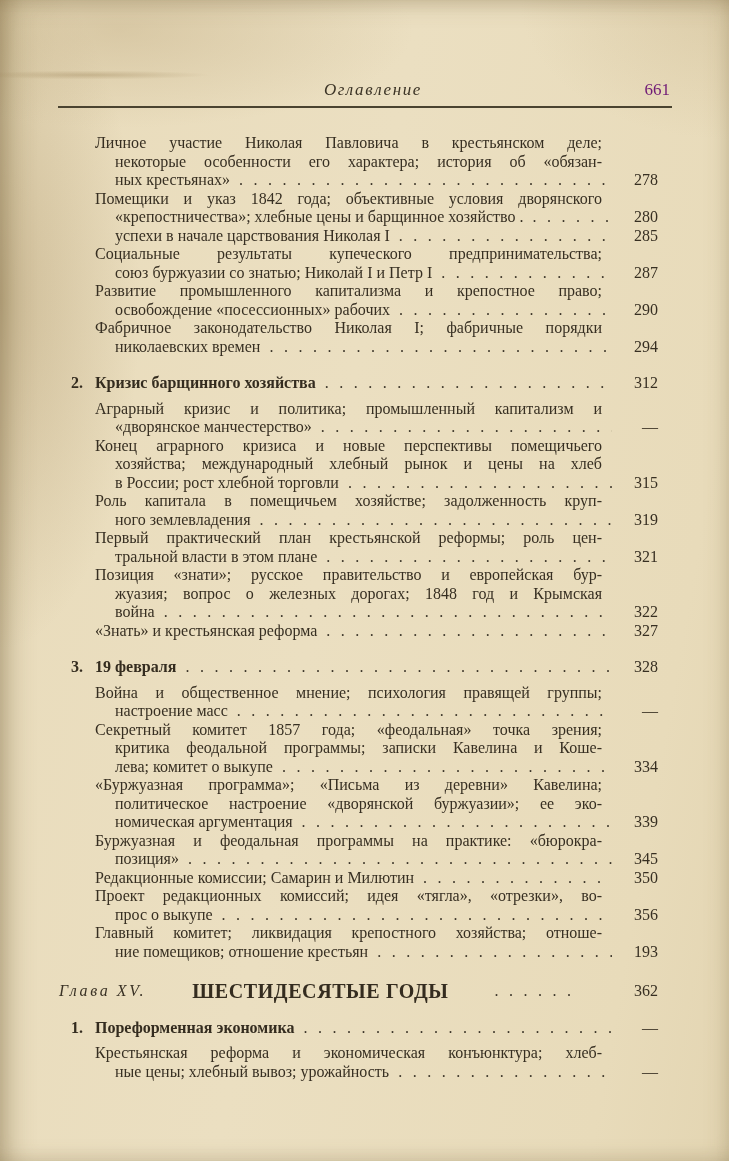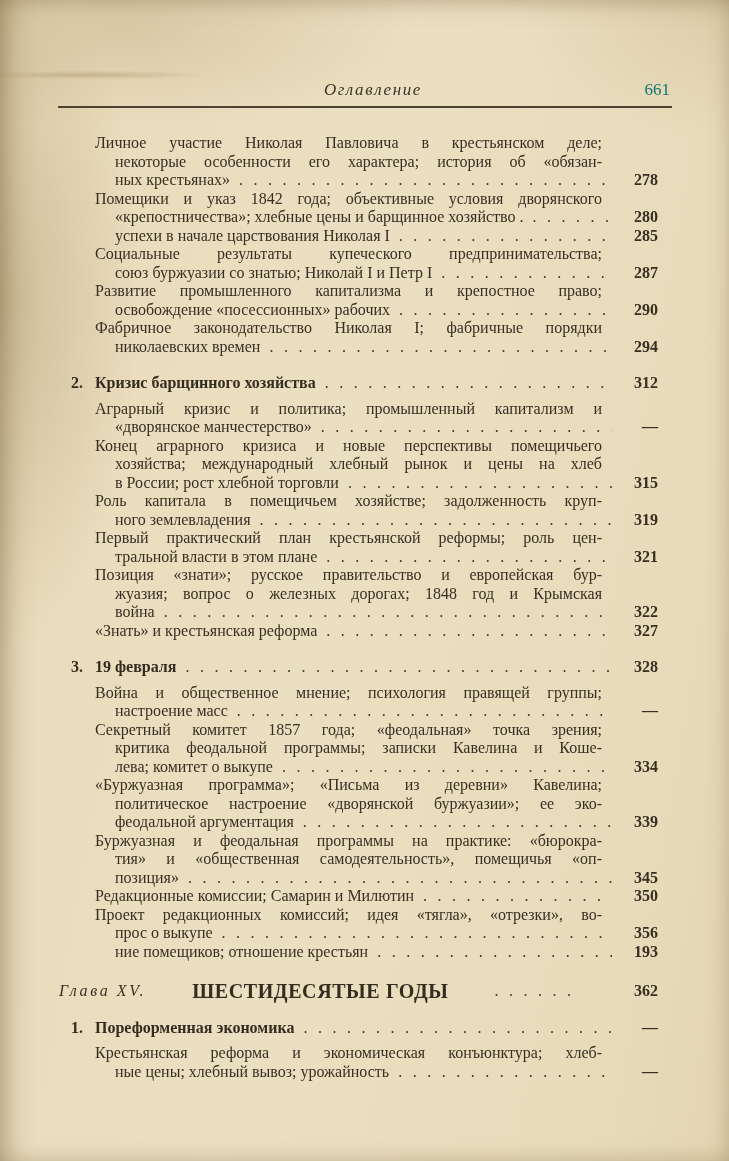--- a/index.html
+++ b/index.html
@@ -25,36 +25,36 @@
     position:absolute; left:0; top:70px; width:300px; height:10px; pointer-events:none;
     background: radial-gradient(ellipse 160px 6px at 90px 5px, rgba(150,125,80,0.35), rgba(150,125,80,0) 75%);
   }
   .page-inner { position:absolute; left:58px; top:80px; width:614px; }
 
   .header { position:relative; height:26px; border-bottom:2px solid #4a4330; }
   .header .title {
     position:absolute; left:16px; right:0; text-align:center;
     font-style:italic; font-size:17px; letter-spacing:1.6px; color:#3c3426;
   }
-  .header .pnum { position:absolute; right:2px; top:0; font-size:17px; color:#0f766e; }
+  .header .pnum { position:absolute; right:2px; top:0; font-size:17px; color:#701a75; }
 
   .toc { margin-top:26px; padding-right:14px; font-size:16px; line-height:18.5px; }
 
   .entry { margin:0; }
   .entry.item { margin-left:37px; }
   .line.j { text-align:justify; text-align-last:justify; margin-right:56px; }
   .wrapped { padding-left:20px; }
   .lastline { display:flex; align-items:flex-end; }
   .lastline .txt { white-space:nowrap; }
   .dots {
     flex:1 1 auto; overflow:hidden; white-space:nowrap;
     letter-spacing:10.5px; margin:0 2px 0 9px; min-width:14px;
     font-weight:normal; font-style:normal; color:#3d362a;
   }
-  .pn-col { width:44px; flex:0 0 44px; text-align:right; font-weight:bold; font-style:normal; color:#372f22; }
+  .pn-col { width:44px; flex:0 0 44px; text-align:right; font-weight:normal; font-style:normal; color:#372f22; }
 
   .entry.section { margin-left:13px; margin-top:18px; margin-bottom:7px; font-weight:bold; color:#342c1f; }
   .entry.section .num { flex:0 0 24px; }
 
   .entry.chapter { margin-left:1px; margin-top:21px; margin-bottom:18px;gap:37px; }
   .chapter-label { font-style:italic; letter-spacing:2.6px; margin-right:9px; color:#3a3225; }
   .chapter-title { font-weight:bold; font-size:20px; letter-spacing:0.6px; color:#342c1f; }
 </style>
 </head>
 <body>
@@ -191,28 +191,27 @@
         <div class="lastline wrapped">
           <span class="txt">лева; комитет о выкупе</span>
           <span class="dots">............................................................</span>
           <span class="pn-col">334</span>
         </div>
       </div>
       <div class="entry item">
         <div class="line j">«Буржуазная программа»; «Письма из деревни» Кавелина;</div>
         <div class="line j wrapped">политическое настроение «дворянской буржуазии»; ее эко-</div>
         <div class="lastline wrapped">
-          <span class="txt">феодальной аргументация</span>
+          <span class="txt">номическая аргументация</span>
           <span class="dots">............................................................</span>
           <span class="pn-col">339</span>
         </div>
       </div>
       <div class="entry item">
         <div class="line j">Буржуазная и феодальная программы на практике: «бюрокра-</div>
-        <div class="line j wrapped">тия» и «общественная самодеятельность», помещичья «оп-</div>
         <div class="lastline wrapped">
           <span class="txt">позиция»</span>
           <span class="dots">............................................................</span>
           <span class="pn-col">345</span>
         </div>
       </div>
       <div class="entry item">
         <div class="lastline">
           <span class="txt">Редакционные комиссии; Самарин и Милютин</span>
           <span class="dots">............................................................</span>
@@ -221,20 +220,21 @@
       </div>
       <div class="entry item">
         <div class="line j">Проект редакционных комиссий; идея «тягла», «отрезки», во-</div>
         <div class="lastline wrapped">
           <span class="txt">прос о выкупе</span>
           <span class="dots">............................................................</span>
           <span class="pn-col">356</span>
         </div>
       </div>
       <div class="entry item">
+        <div class="line j">Главный комитет; ликвидация крепостного хозяйства; отноше-</div>
         <div class="lastline wrapped">
           <span class="txt">ние помещиков; отношение крестьян</span>
           <span class="dots">............................................................</span>
           <span class="pn-col">193</span>
         </div>
       </div>
       <div class="entry chapter lastline">
         <span class="chapter-label txt">Глава XV.</span>
         <span class="chapter-title txt">ШЕСТИДЕСЯТЫЕ ГОДЫ</span>
         <span class="dots">............................................................</span>

